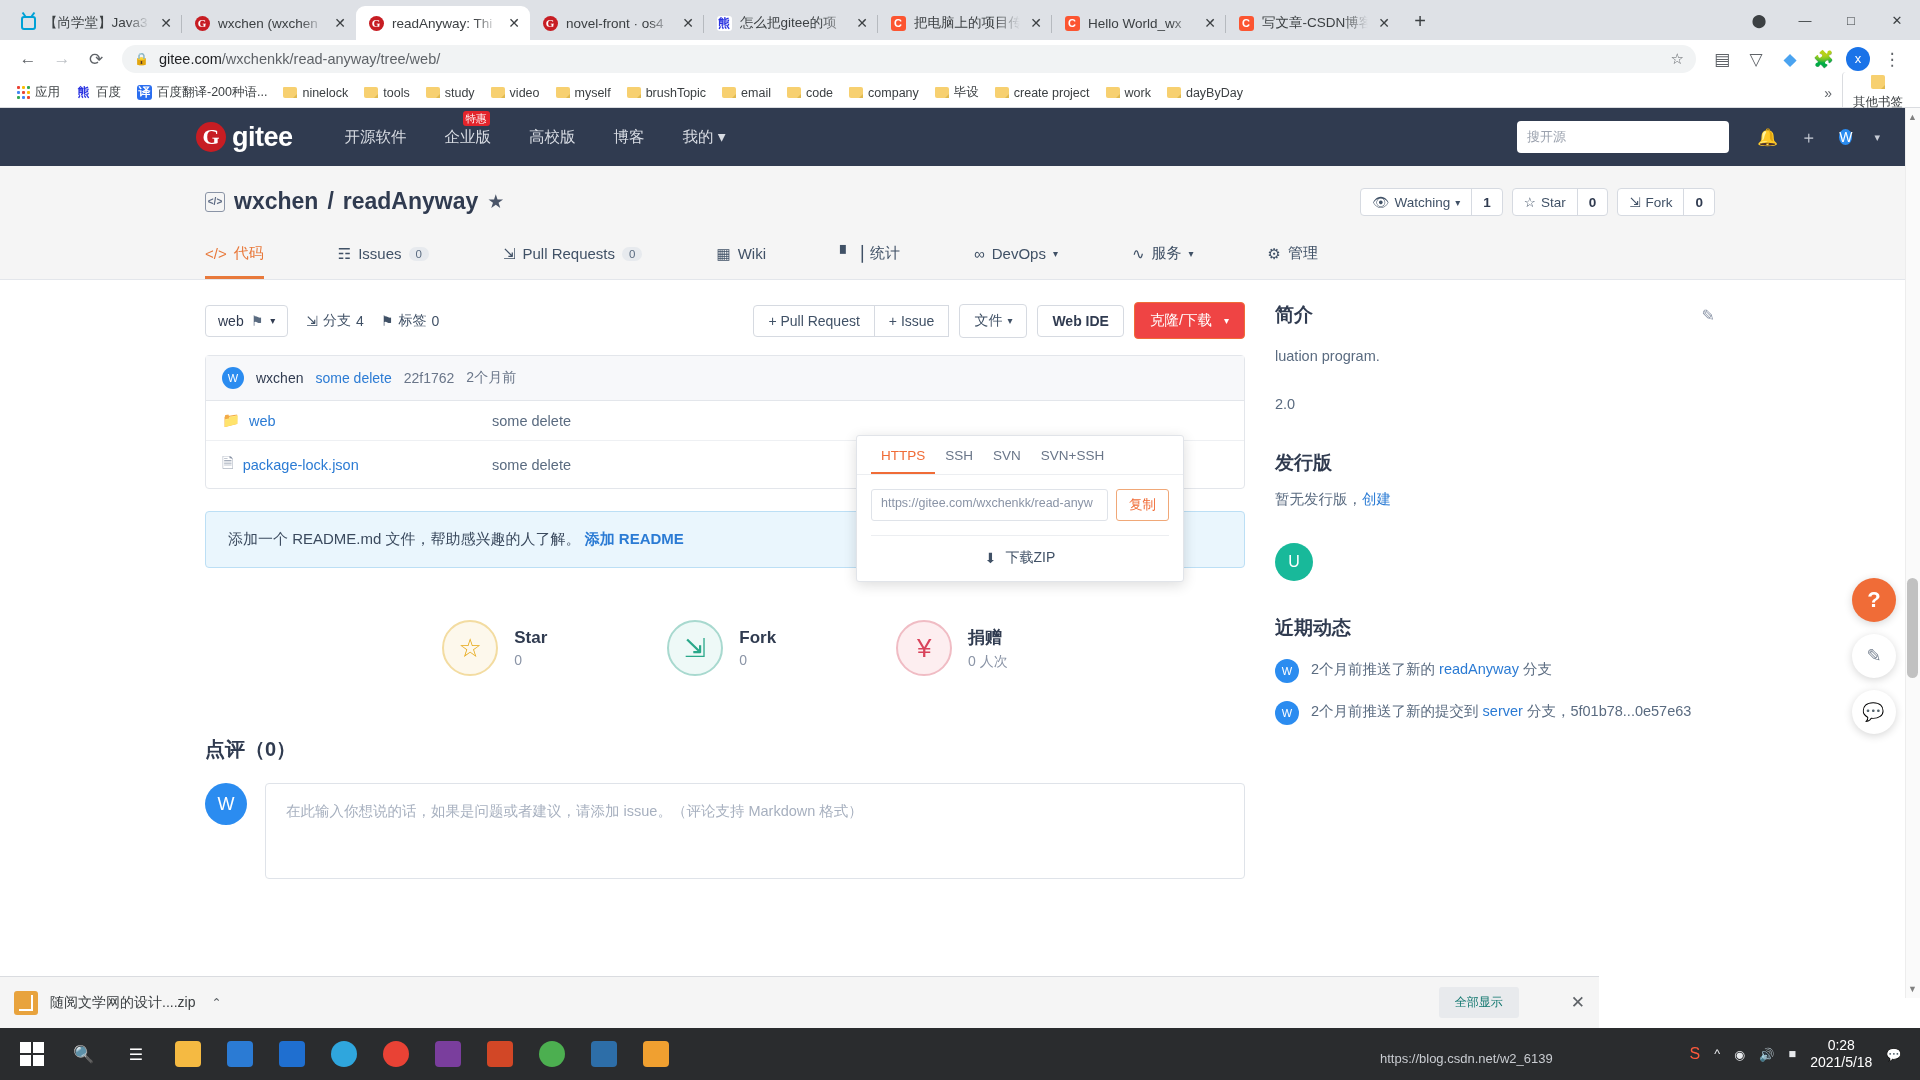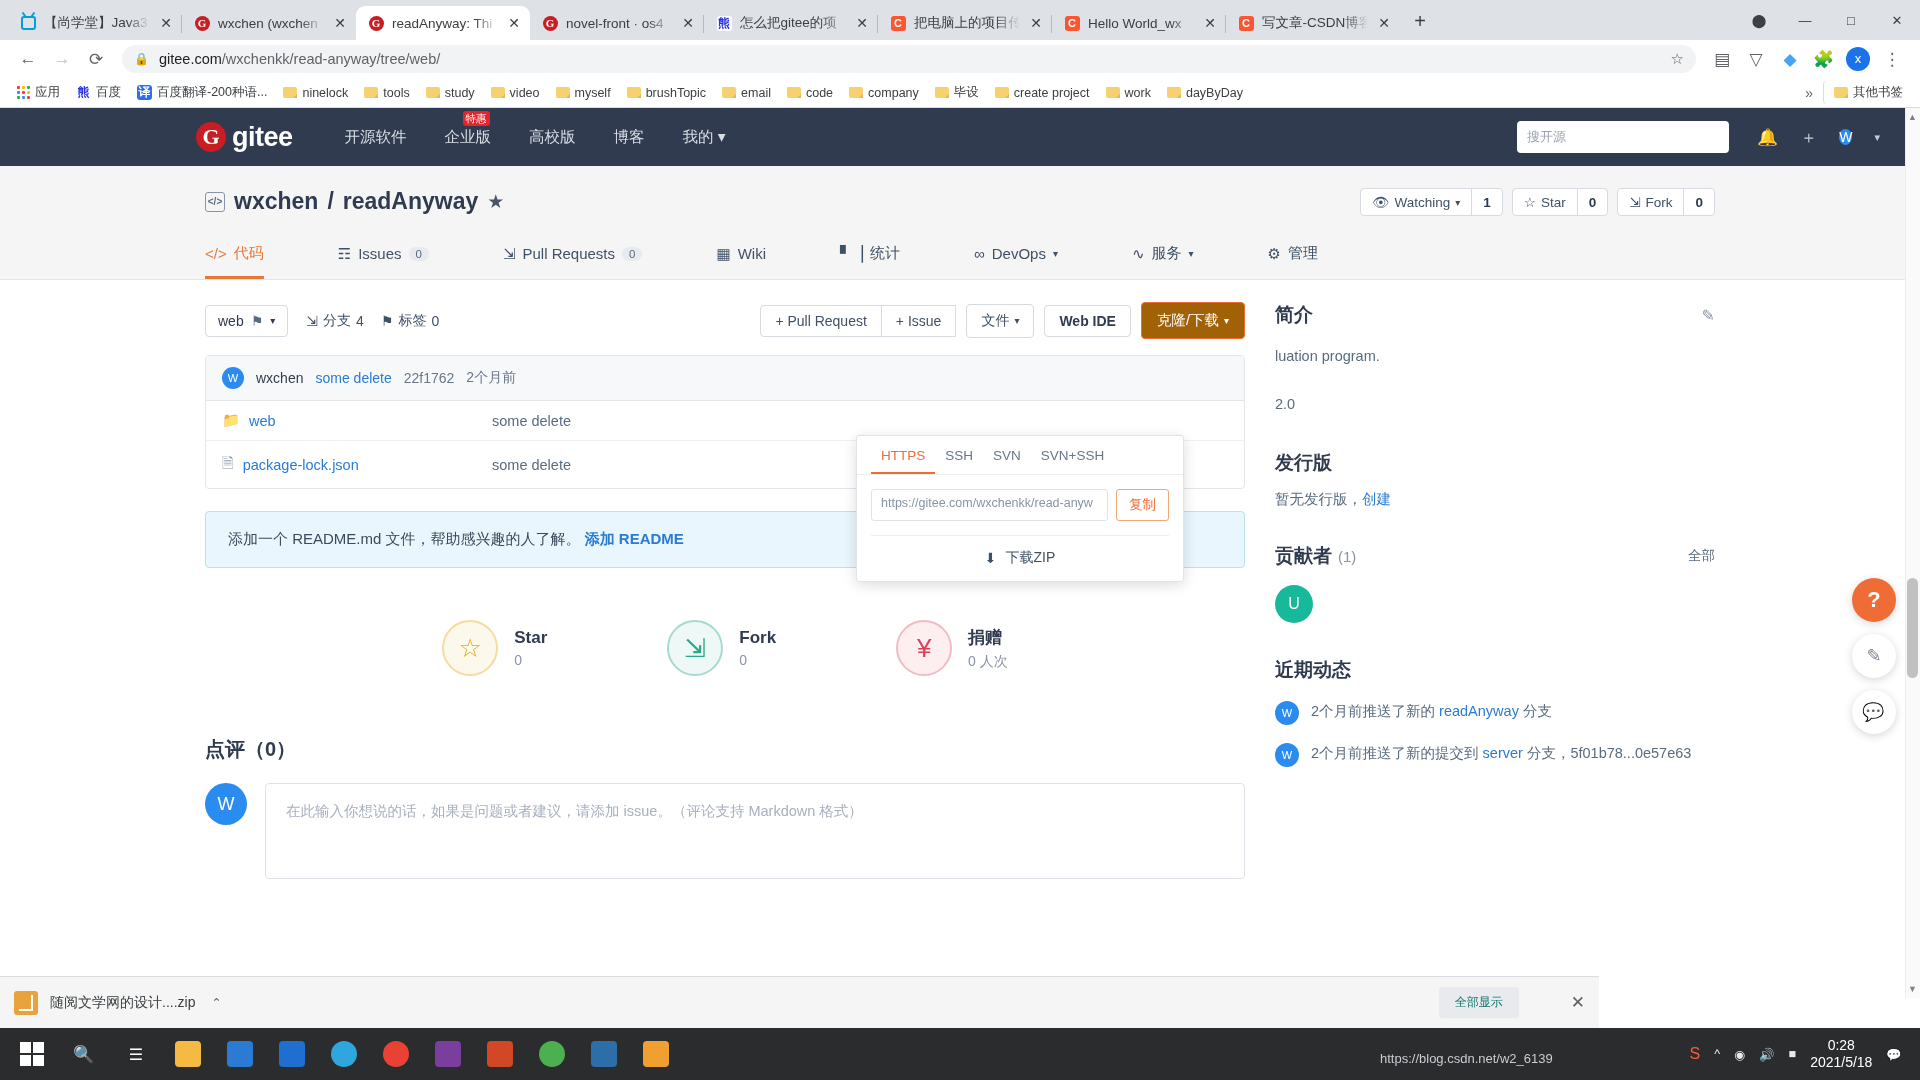--- a/index.html
+++ b/index.html
@@ -85,21 +85,21 @@
     border-left:4px solid transparent; border-bottom:4px solid #e0b94f;}
   .apps-ico { width:13px; height:13px; display:grid; grid-template-columns: repeat(3,3px);
     grid-template-rows: repeat(3,3px); gap:2px; }
   .apps-ico i { background:#4285f4; border-radius:1px; display:block;}
   .apps-ico i:nth-child(1){background:#ea4335;} .apps-ico i:nth-child(2){background:#fbbc05;}
   .apps-ico i:nth-child(3){background:#34a853;} .apps-ico i:nth-child(4){background:#4285f4;}
   .apps-ico i:nth-child(5){background:#ea4335;} .apps-ico i:nth-child(6){background:#fbbc05;}
   .apps-ico i:nth-child(7){background:#34a853;} .apps-ico i:nth-child(8){background:#4285f4;}
   .apps-ico i:nth-child(9){background:#ea4335;}
   .bm-overflow { margin-left: auto; padding: 0 8px; color: #5f6368; font-size: 14px;}
-  .bm-other { border-left: 1px solid #dadce0; padding-left: 10px; }
+  .bm-other { border-left: 1px solid #dadce0; padding-left: 10px; flex-direction: column; }
 
   
   .viewport { position: relative; width: 1920px; height: 890px; background: #fff; overflow: hidden;}
 
   
   .gitee-nav {
     height: 58px; background: #303b50; display: flex; align-items: center; padding: 0 0 0 196px;
   }
   .gitee-logo { display:flex; align-items:center; gap:6px; margin-right: 52px;}
   .logo-mark { width: 30px; height: 30px; border-radius: 50%; background:#c71d23; color:#fff;
@@ -154,22 +154,22 @@
   }
   .branch-meta { font-size: 14px; color:#405166; display:flex; align-items:center; gap:5px; margin-left: 6px;}
   .branch-meta .grp { display:flex; align-items:center; gap:5px; margin-right: 12px;}
   .toolrow-right { margin-left:auto; display:flex; align-items:center; gap: 0px; }
   .tbtn { border:1px solid #d6dae1; background:#fff; padding: 7px 14px; font-size:14px; color:#405166;
     border-radius:0; margin-left:-1px; display:flex; align-items:center; gap:5px; white-space:nowrap;}
   .tbtn:first-child { border-radius:4px 0 0 4px; }
   .tbtn.sep-left { border-radius:4px; margin-left:10px;}
   .tbtn.bold { font-weight:bold; color:#303b50; }
   .btn-clone {
-    background:#a16207; color:#fff; border:1px solid #f06c37; border-radius:4px; padding:8px 15px;
-    font-size:14.5px; margin-left:10px; display:flex; align-items:center; gap:5px;
+    background:#ef4444; color:#fff; border:1px solid #f06c37; border-radius:4px; padding:8px 15px;
+    font-size:14.5px; margin-left:10px; display:flex; align-items:center; gap:12px;
   }
 
   .file-list { border:1px solid #e3e6eb; border-radius:4px; background:#fff; }
   .commit-row { display:flex; align-items:center; gap:12px; padding: 11px 16px; background:#f7f8fa;
     border-bottom:1px solid #e3e6eb; font-size:14px;}
   .mini-av { width:22px;height:22px;border-radius:50%;background:#2b8cf0;color:#fff;font-size:11px;
     line-height:22px;text-align:center;}
   .commit-row .author { color:#303b50; }
   .commit-row .msg { color:#2b7bd4; }
   .commit-row .sha { color:#6a7689; }
@@ -665,25 +665,20 @@
       <div class="side-text" style="margin-top:23px">2.0</div>
 
       <div class="side-block">
         <div class="side-h">发行版</div>
         <div class="side-sub">
           <span>暂无发行版，</span><span class="side-link">创建</span>
         </div>
       </div>
 
       <div class="side-block">
-        <div class="side-h">
-          <span>贡献者</span>
-          <span style="font-weight:normal;color:#8a94a6;font-size:15px;margin-left:6px">(1)</span>
-          <span class="all-link">全部</span>
-        </div>
         <div class="contrib-av">U</div>
       </div>
 
       <div class="side-block">
         <div class="side-h">近期动态</div>
         <div class="activity">
           <span class="act-av">W</span>
           <span><span>2个月前推送了新的 </span><span class="side-link">readAnyway</span><span> 分支</span></span>
         </div>
         <div class="activity">

